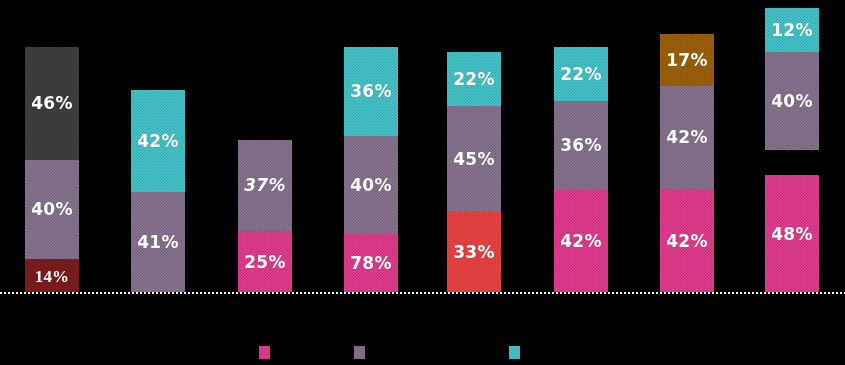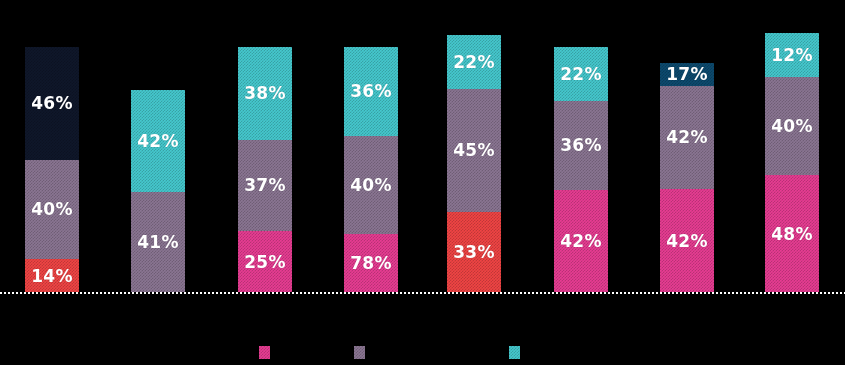--- a/index.html
+++ b/index.html
@@ -147,65 +147,62 @@
     white-space: nowrap;
   }
 </style>
 </head>
 <body>
 
 <div id="chart-root">
 
   <div id="plot-area">
       <div class="bar-column" style="left: 25px;">
-        <div class="bar-segment" style="height: 34px; background: #ef4444;">
+        <div class="bar-segment" style="height: 34px; background: #7f1d1d; font-family: Liberation Serif, serif;">
           <span class="seg-label">14%</span>
         </div>
         <div class="bar-segment" style="height: 99px; background: rgb(138, 117, 146);">
           <span class="seg-label">40%</span>
         </div>
-        <div class="bar-segment" style="height: 113px; background: #0f172a;">
+        <div class="bar-segment" style="height: 113px; background: #404040;">
           <span class="seg-label">46%</span>
         </div>
       </div>
       <div class="bar-column" style="left: 131px;">
         <div class="bar-segment" style="height: 101px; background: rgb(138, 117, 146);">
           <span class="seg-label">41%</span>
         </div>
         <div class="bar-segment" style="height: 102px; background: rgb(69, 200, 205);">
           <span class="seg-label">42%</span>
         </div>
       </div>
       <div class="bar-column" style="left: 238px;">
         <div class="bar-segment" style="height: 62px; background: rgb(230, 60, 146);">
           <span class="seg-label">25%</span>
         </div>
-        <div class="bar-segment" style="height: 91px; background: rgb(138, 117, 146);">
+        <div class="bar-segment" style="height: 91px; background: rgb(138, 117, 146); font-style: italic;">
           <span class="seg-label">37%</span>
-        </div>
-        <div class="bar-segment" style="height: 93px; background: rgb(69, 200, 205);">
-          <span class="seg-label">38%</span>
         </div>
       </div>
       <div class="bar-column" style="left: 344px;">
         <div class="bar-segment" style="height: 59px; background: rgb(230, 60, 146);">
           <span class="seg-label">78%</span>
         </div>
         <div class="bar-segment" style="height: 98px; background: rgb(138, 117, 146);">
           <span class="seg-label">40%</span>
         </div>
         <div class="bar-segment" style="height: 89px; background: rgb(69, 200, 205);">
           <span class="seg-label">36%</span>
         </div>
       </div>
       <div class="bar-column" style="left: 447px;">
         <div class="bar-segment" style="height: 81px; background: #ef4444;">
           <span class="seg-label">33%</span>
         </div>
-        <div class="bar-segment" style="height: 123px; background: rgb(138, 117, 146);">
+        <div class="bar-segment" style="height: 106px; background: rgb(138, 117, 146);">
           <span class="seg-label">45%</span>
         </div>
         <div class="bar-segment" style="height: 54px; background: rgb(69, 200, 205);">
           <span class="seg-label">22%</span>
         </div>
       </div>
       <div class="bar-column" style="left: 554px;">
         <div class="bar-segment" style="height: 103px; background: rgb(230, 60, 146);">
           <span class="seg-label">42%</span>
         </div>
@@ -216,26 +213,26 @@
           <span class="seg-label">22%</span>
         </div>
       </div>
       <div class="bar-column" style="left: 660px;">
         <div class="bar-segment" style="height: 104px; background: rgb(230, 60, 146);">
           <span class="seg-label">42%</span>
         </div>
         <div class="bar-segment" style="height: 103px; background: rgb(138, 117, 146);">
           <span class="seg-label">42%</span>
         </div>
-        <div class="bar-segment" style="height: 23px; background: #0c4a6e;">
+        <div class="bar-segment" style="height: 52px; background: #a16207;">
           <span class="seg-label">17%</span>
         </div>
       </div>
       <div class="bar-column" style="left: 765px;">
-        <div class="bar-segment" style="height: 118px; background: rgb(230, 60, 146);">
+        <div class="bar-segment" style="height: 118px; background: rgb(230, 60, 146); margin-top: 25px;">
           <span class="seg-label">48%</span>
         </div>
         <div class="bar-segment" style="height: 98px; background: rgb(138, 117, 146);">
           <span class="seg-label">40%</span>
         </div>
         <div class="bar-segment" style="height: 44px; background: rgb(69, 200, 205);">
           <span class="seg-label">12%</span>
         </div>
       </div>
     </div>

